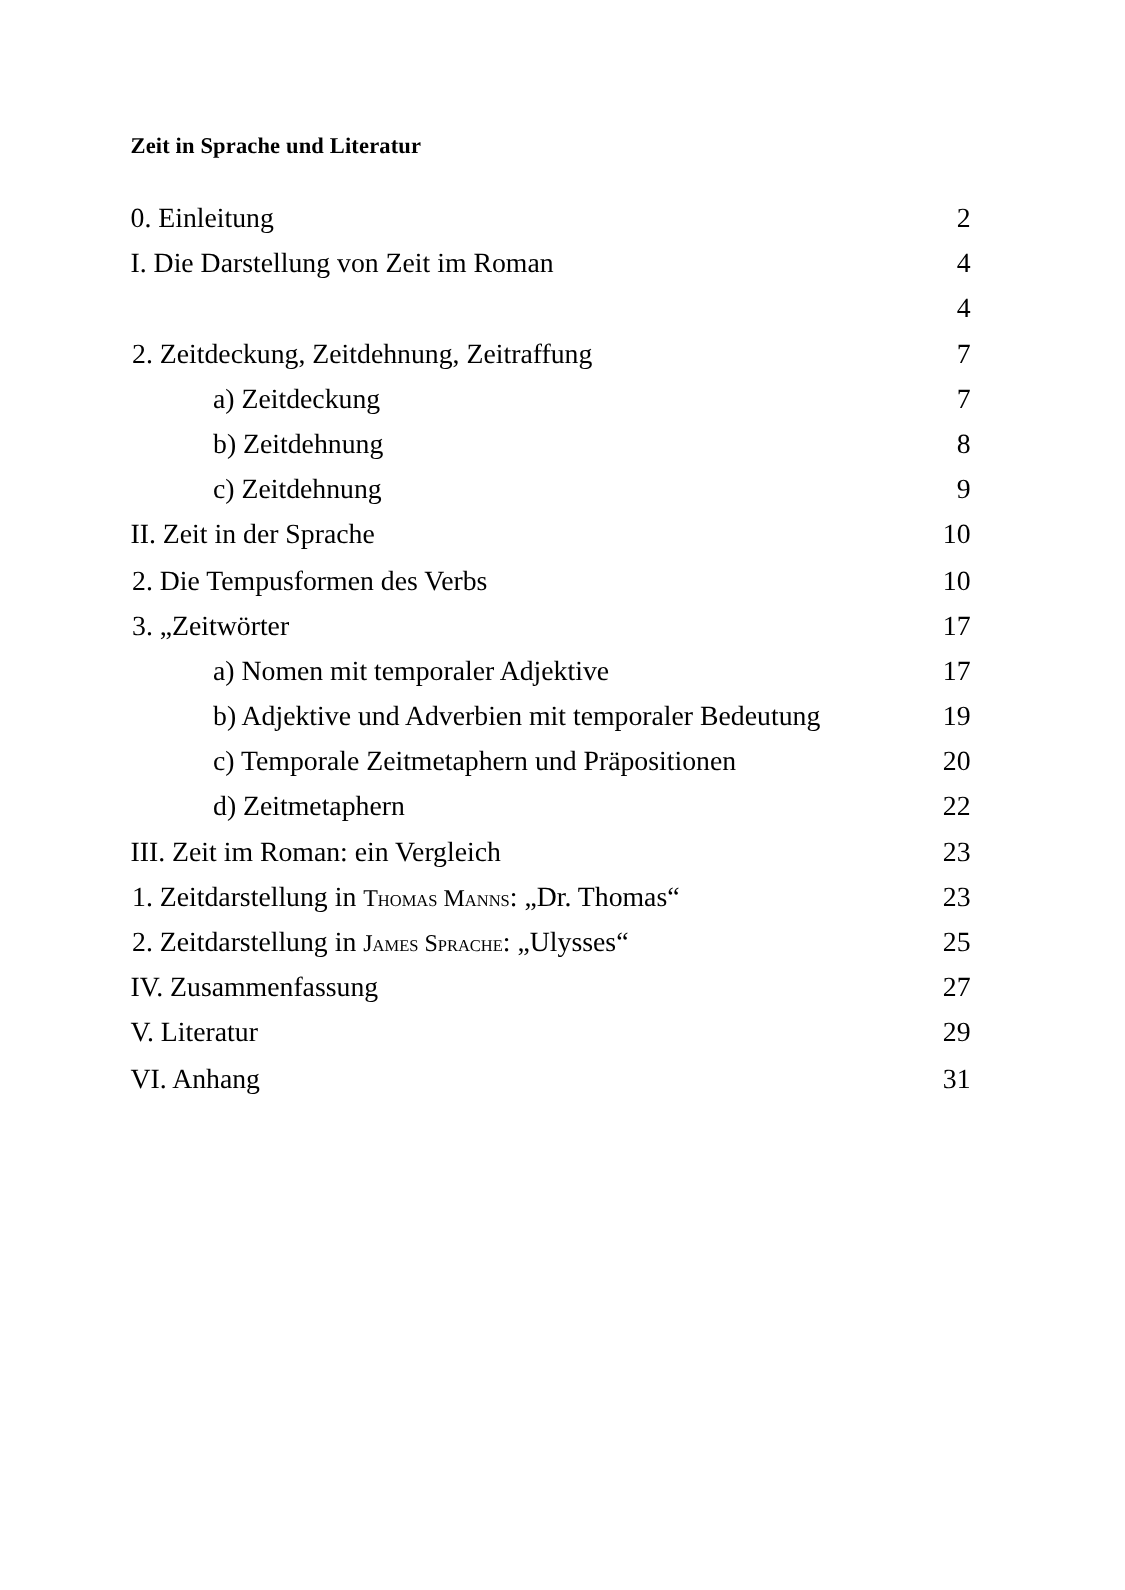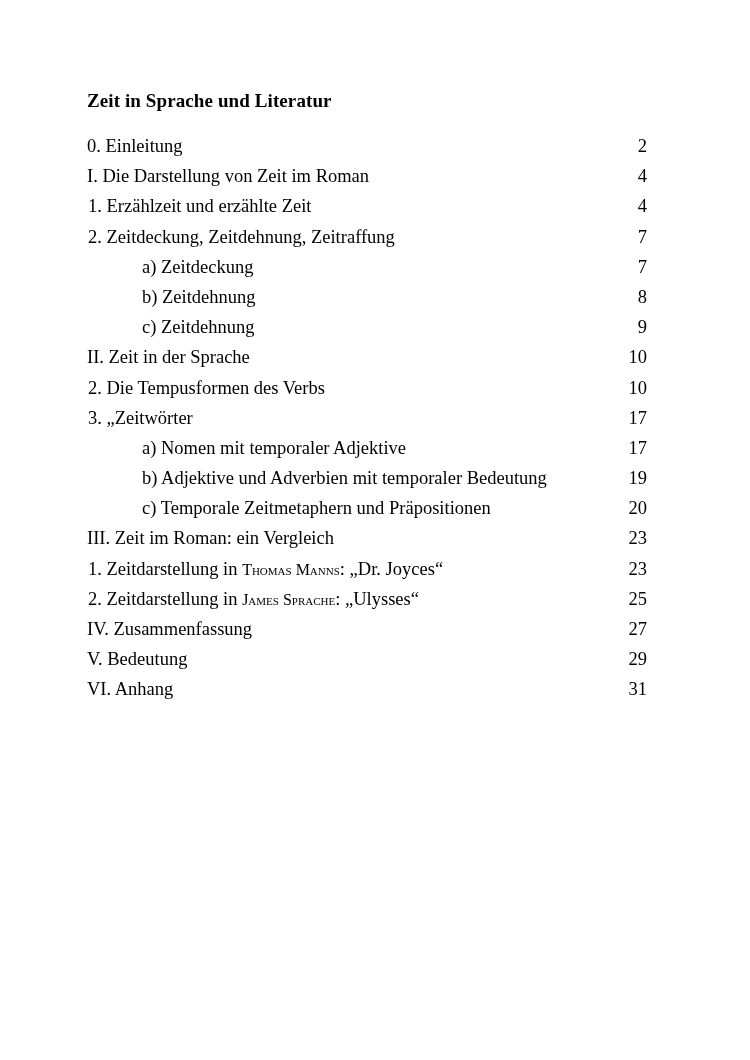--- a/index.html
+++ b/index.html
@@ -24,21 +24,21 @@
     width: 750px;
     height: 1060px;
     background: #ffffff;
     overflow: hidden;
   }
 
   #doc-title {
     position: absolute;
     left: 87px;
     top: 90px;
-    font-size: 19px;
+    font-size: 15px;
     font-weight: bold;
     letter-spacing: 0.1px;
     white-space: nowrap;
   }
 
   #toc {
     position: absolute;
     left: 87px;
     top: 131px;
     width: 560px;
@@ -99,21 +99,20 @@
   <div id="toc">
       <div class="toc-row lvl-section">
         <span class="toc-label">0. Einleitung</span>
         <span class="toc-page">2</span>
       </div>
       <div class="toc-row lvl-section">
         <span class="toc-label">I. Die Darstellung von Zeit im Roman</span>
         <span class="toc-page">4</span>
       </div>
       <div class="toc-row lvl-sub">
-        <span class="toc-label">1. Erzählzeit und erzählte Zeit</span>
         <span class="toc-page">4</span>
       </div>
       <div class="toc-row lvl-sub">
         <span class="toc-label">2. Zeitdeckung, Zeitdehnung, Zeitraffung</span>
         <span class="toc-page">7</span>
       </div>
       <div class="toc-row lvl-subsub">
         <span class="toc-label">a) Zeitdeckung</span>
         <span class="toc-page">7</span>
       </div>
@@ -142,38 +141,42 @@
         <span class="toc-page">17</span>
       </div>
       <div class="toc-row lvl-subsub">
         <span class="toc-label">b) Adjektive und Adverbien mit temporaler Bedeutung</span>
         <span class="toc-page">19</span>
       </div>
       <div class="toc-row lvl-subsub">
         <span class="toc-label">c) Temporale Zeitmetaphern und Präpositionen</span>
         <span class="toc-page">20</span>
       </div>
+      <div class="toc-row lvl-subsub">
+        <span class="toc-label">d) Zeitmetaphern</span>
+        <span class="toc-page">22</span>
+      </div>
       <div class="toc-row lvl-section">
         <span class="toc-label">III. Zeit im Roman: ein Vergleich</span>
         <span class="toc-page">23</span>
       </div>
       <div class="toc-row lvl-sub">
-        <span class="toc-label"><span>1. Zeitdarstellung in </span><span class="smallcaps">Thomas Manns</span><span>: „Dr. Joyces“</span></span>
+        <span class="toc-label"><span>1. Zeitdarstellung in </span><span class="smallcaps">Thomas Manns</span><span>: „Dr. Thomas“</span></span>
         <span class="toc-page">23</span>
       </div>
       <div class="toc-row lvl-sub">
         <span class="toc-label"><span>2. Zeitdarstellung in </span><span class="smallcaps">James Sprache</span><span>: „Ulysses“</span></span>
         <span class="toc-page">25</span>
       </div>
       <div class="toc-row lvl-section">
         <span class="toc-label">IV. Zusammenfassung</span>
         <span class="toc-page">27</span>
       </div>
       <div class="toc-row lvl-section">
-        <span class="toc-label">V. Bedeutung</span>
+        <span class="toc-label">V. Literatur</span>
         <span class="toc-page">29</span>
       </div>
       <div class="toc-row lvl-section">
         <span class="toc-label">VI. Anhang</span>
         <span class="toc-page">31</span>
       </div>
     </div>
 
 </div>
 

